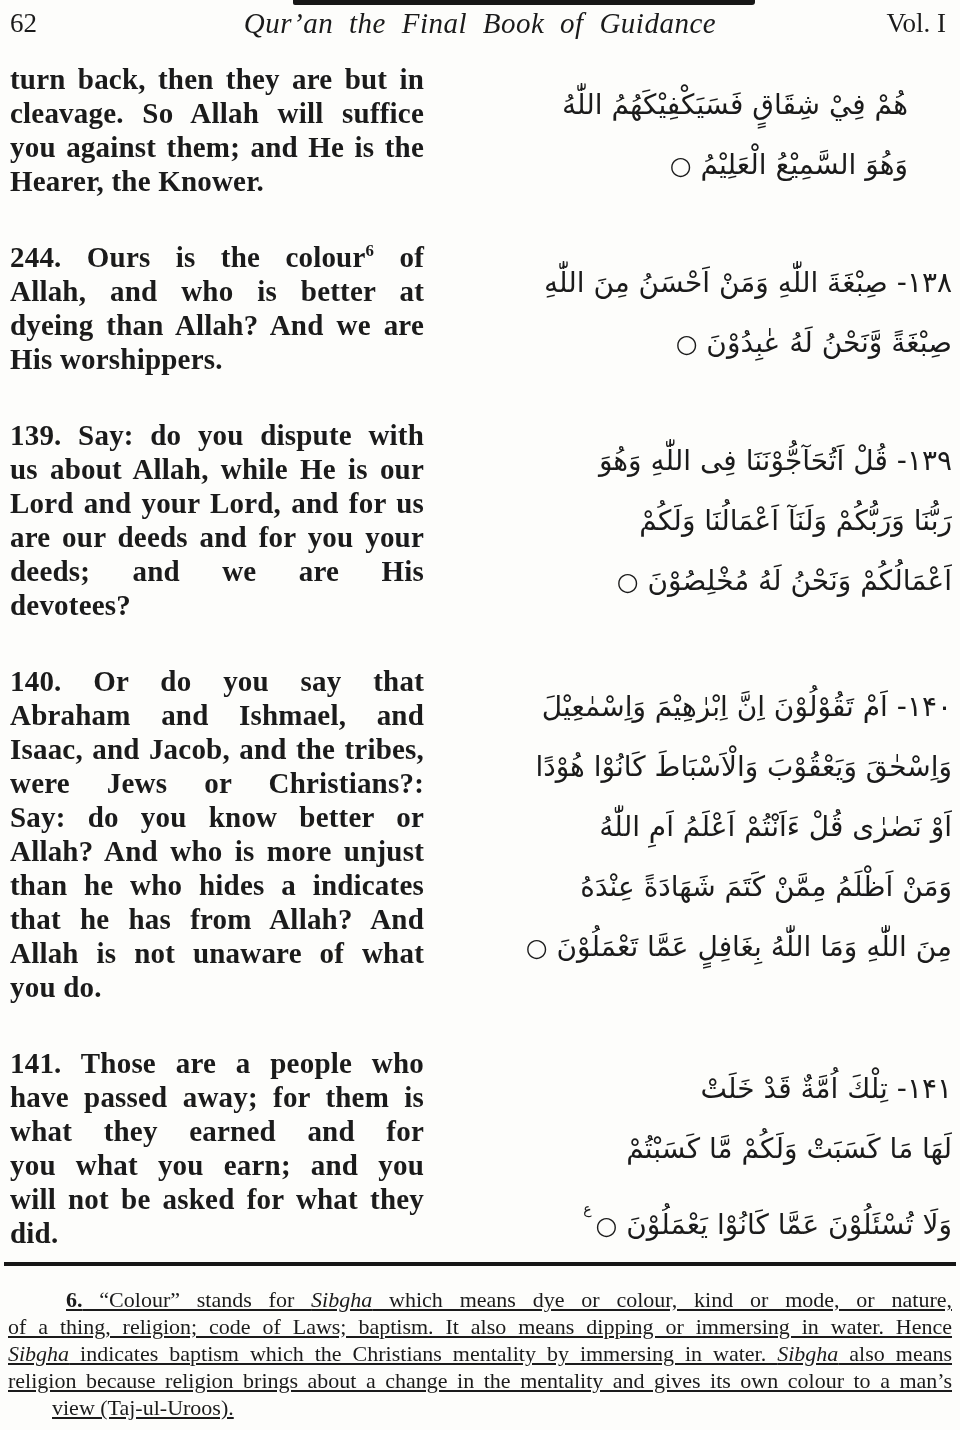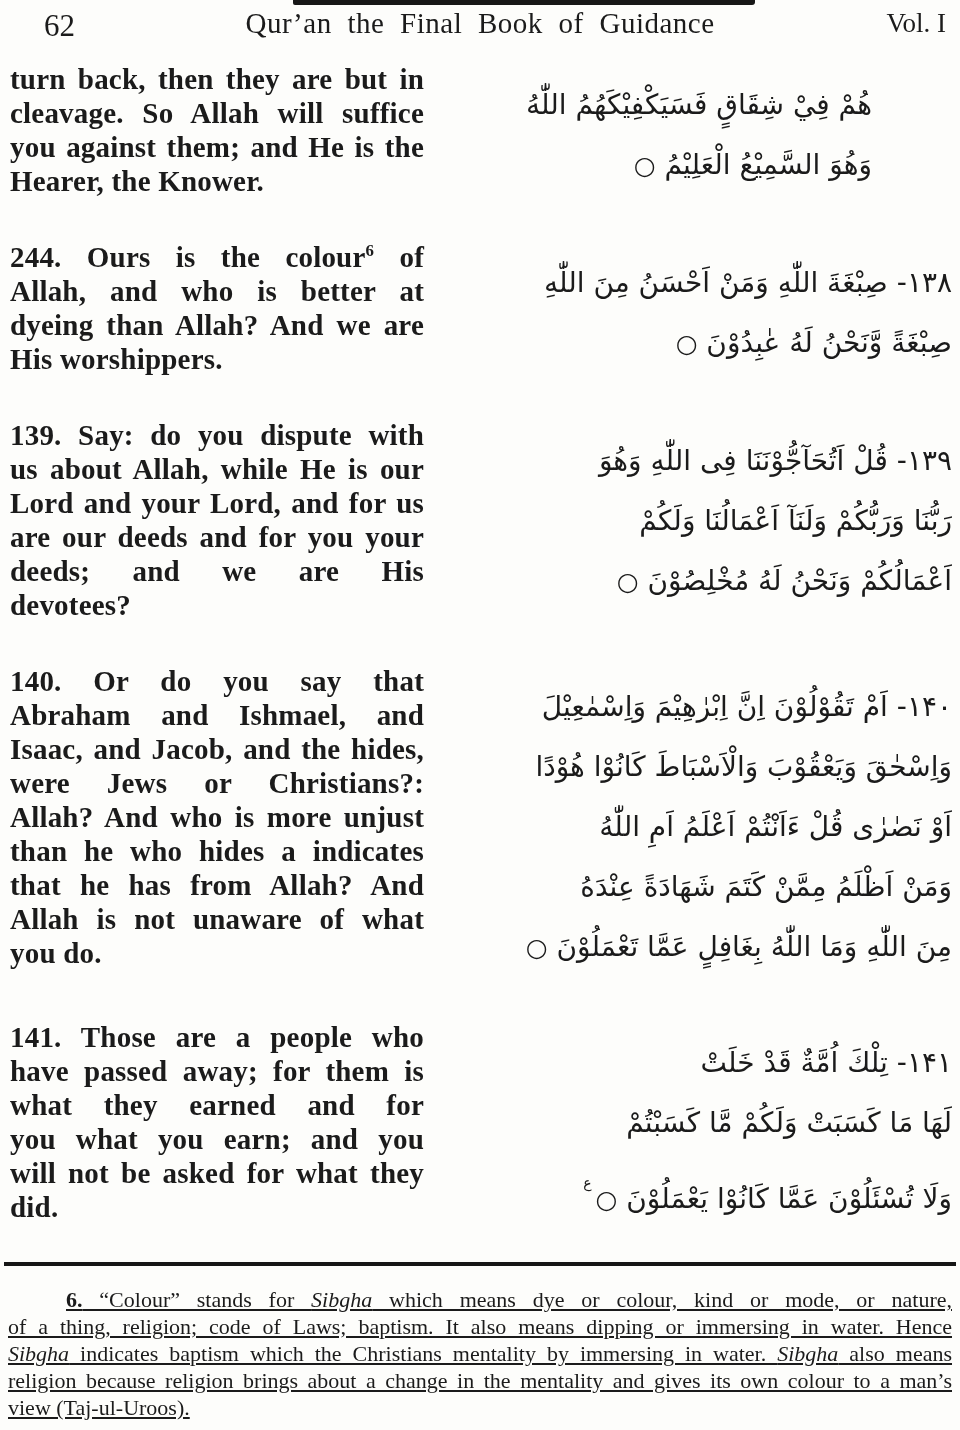--- a/index.html
+++ b/index.html
@@ -3,43 +3,43 @@
 <meta charset="utf-8">
 <style>
   html,body{margin:0;padding:0;background:#e8e8e6;}
   .page{position:relative;width:960px;height:1430px;margin:0 auto;background:#fdfdfb;
         color:#1b1b1b;font-family:"Liberation Serif",serif;overflow:hidden;}
   
   .scan-artifact{position:absolute;top:0;left:293px;width:462px;height:5px;background:#171717;
         border-radius:0 0 3px 2px;}
   
   .hdr{position:absolute;top:6px;left:0;right:0;height:46px;}
-  .page-num{position:absolute;left:10px;top:2px;font-size:31px;margin-left:34px;}
-  .hdr-title{position:absolute;left:0;right:0;top:1px;text-align:center;
+  .page-num{position:absolute;left:10px;top:2px;font-size:27px;}
+  .hdr-title{position:absolute;left:0;right:0;top:1px;text-align:center;font-style:italic;
         font-size:29px;word-spacing:8px;letter-spacing:.5px;}
   .vol{position:absolute;right:14px;top:2px;font-size:27px;margin-left:18px;}
   
   .verses{position:absolute;top:62px;left:10px;width:942px;}
   .verse-row{display:flex;margin-bottom:42px;}
   .eng{width:414px;font-weight:bold;font-size:29px;line-height:34px;letter-spacing:.2px;}
   .eng .line{text-align:justify;text-align-last:justify;}
   .eng .line:last-child{text-align-last:left;}
   .arb{flex:1;min-width:0;margin-left:16px;direction:rtl;text-align:right;
         font-family:"DejaVu Sans",sans-serif;font-size:28px;line-height:60px;padding-top:13px;}
   .arb .line{white-space:nowrap;}
-  .arb-indent{margin-right:80px;}
+  .arb-indent{margin-right:44px;}
   .ayah-end{font-size:25px;}
   .ruku{font-size:14px;vertical-align:20px;margin:0 4px;}
   .sup{vertical-align:super;font-size:0.58em;line-height:0;}
   
   .fn-rule{position:absolute;top:1262px;left:4px;width:952px;height:4px;background:#161616;}
   .fn{position:absolute;top:1286px;left:8px;width:944px;font-size:22px;line-height:27px;}
   .fn .line{text-align:justify;text-align-last:justify;text-decoration:underline;}
   .fn .line:first-child{text-indent:58px;}
-  .fn .line:last-child{text-align-last:left;}
+  .fn .line:last-child{text-align-last:left;margin-left:44px;}
   .i{font-style:italic;}
   .b{font-weight:bold;}
 </style>
 </head>
 <body>
 
 <div class="page">
   <div class="scan-artifact"></div>
 
   <div class="hdr">
@@ -88,22 +88,23 @@
           <div class="line"><span>۱۳۹- قُلْ اَتُحَآجُّوْنَنَا فِى اللّٰهِ وَهُوَ</span></div>
           <div class="line"><span>رَبُّنَا وَرَبُّكُمْ وَلَنَآ اَعْمَالُنَا وَلَكُمْ</span></div>
           <div class="line"><span>اَعْمَالُكُمْ وَنَحْنُ لَهُ مُخْلِصُوْنَ </span><span class="ayah-end">○</span></div>
         </div>
   </section>
 
   <section class="verse-row">
     <div class="eng" lang="en">
           <div class="line"><span>140.  Or  do  you  say  that</span></div>
           <div class="line"><span>Abraham and Ishmael, and</span></div>
-          <div class="line"><span>Isaac, and Jacob, and the hides,</span></div>
+          <div class="line"><span>Isaac, and Jacob, and the tribes,</span></div>
           <div class="line"><span>were Jews or Christians?:</span></div>
+          <div class="line"><span>Say: do you know better or</span></div>
           <div class="line"><span>Allah? And who is more unjust</span></div>
           <div class="line"><span>than he who hides a indicates</span></div>
           <div class="line"><span>that he has from Allah? And</span></div>
           <div class="line"><span>Allah is not unaware of what</span></div>
           <div class="line"><span>you do.</span></div>
         </div>
     <div class="arb" lang="ar" dir="rtl">
           <div class="line"><span>۱۴۰- اَمْ تَقُوْلُوْنَ اِنَّ اِبْرٰهِيْمَ وَاِسْمٰعِيْلَ</span></div>
           <div class="line"><span>وَاِسْحٰقَ وَيَعْقُوْبَ وَالْاَسْبَاطَ كَانُوْا هُوْدًا</span></div>
           <div class="line"><span>اَوْ نَصٰرٰى قُلْ ءَاَنْتُمْ اَعْلَمُ اَمِ اللّٰهُ</span></div>

